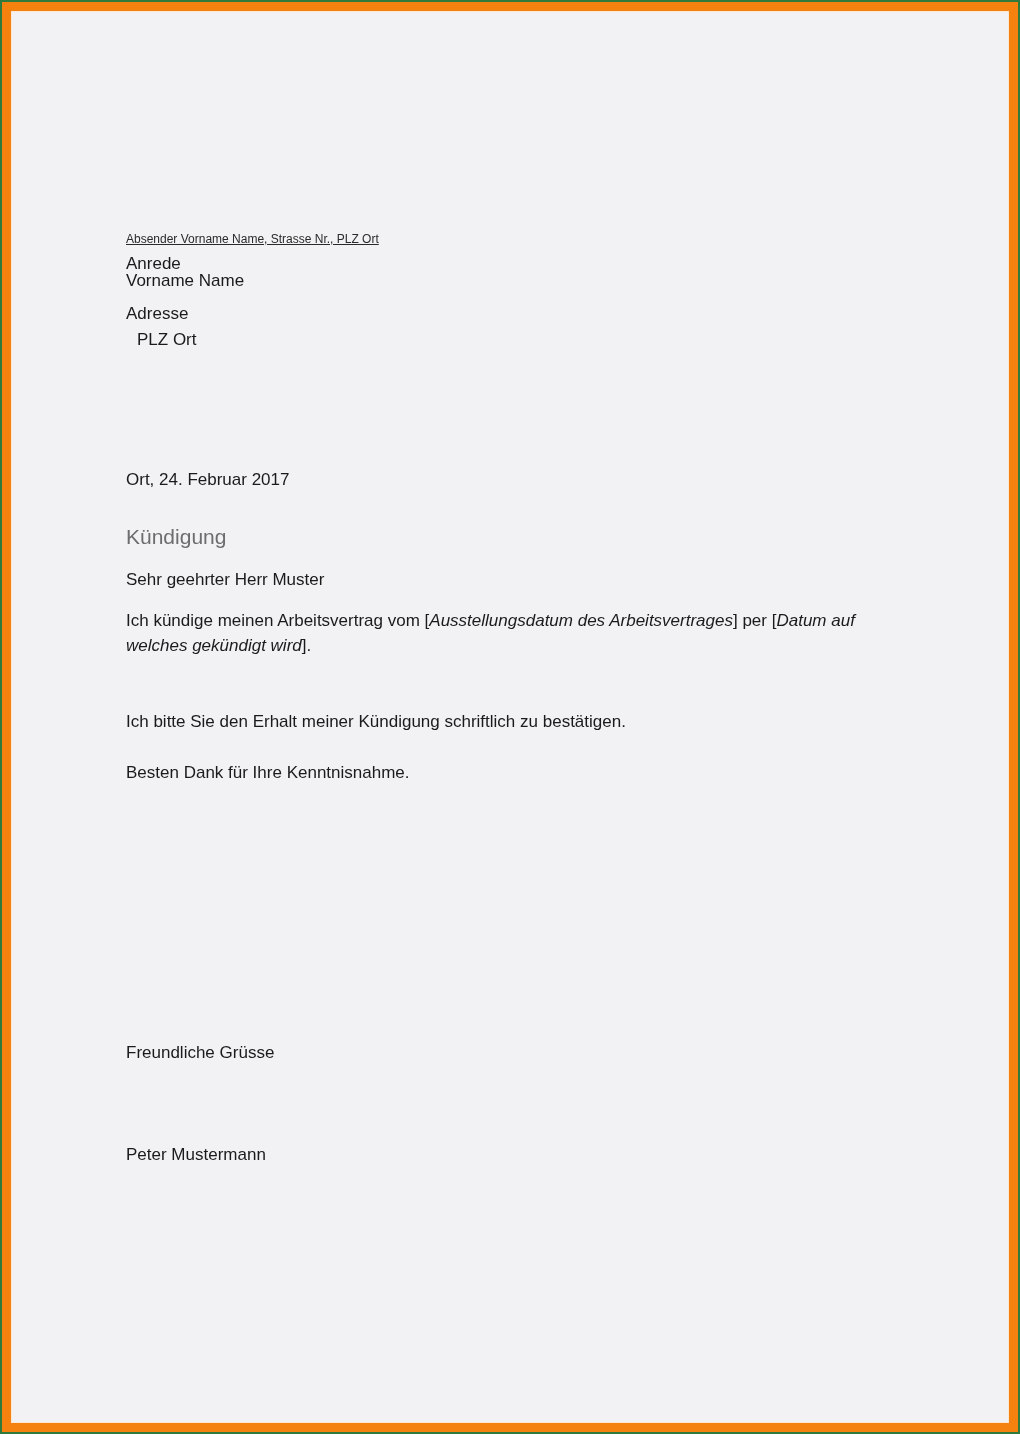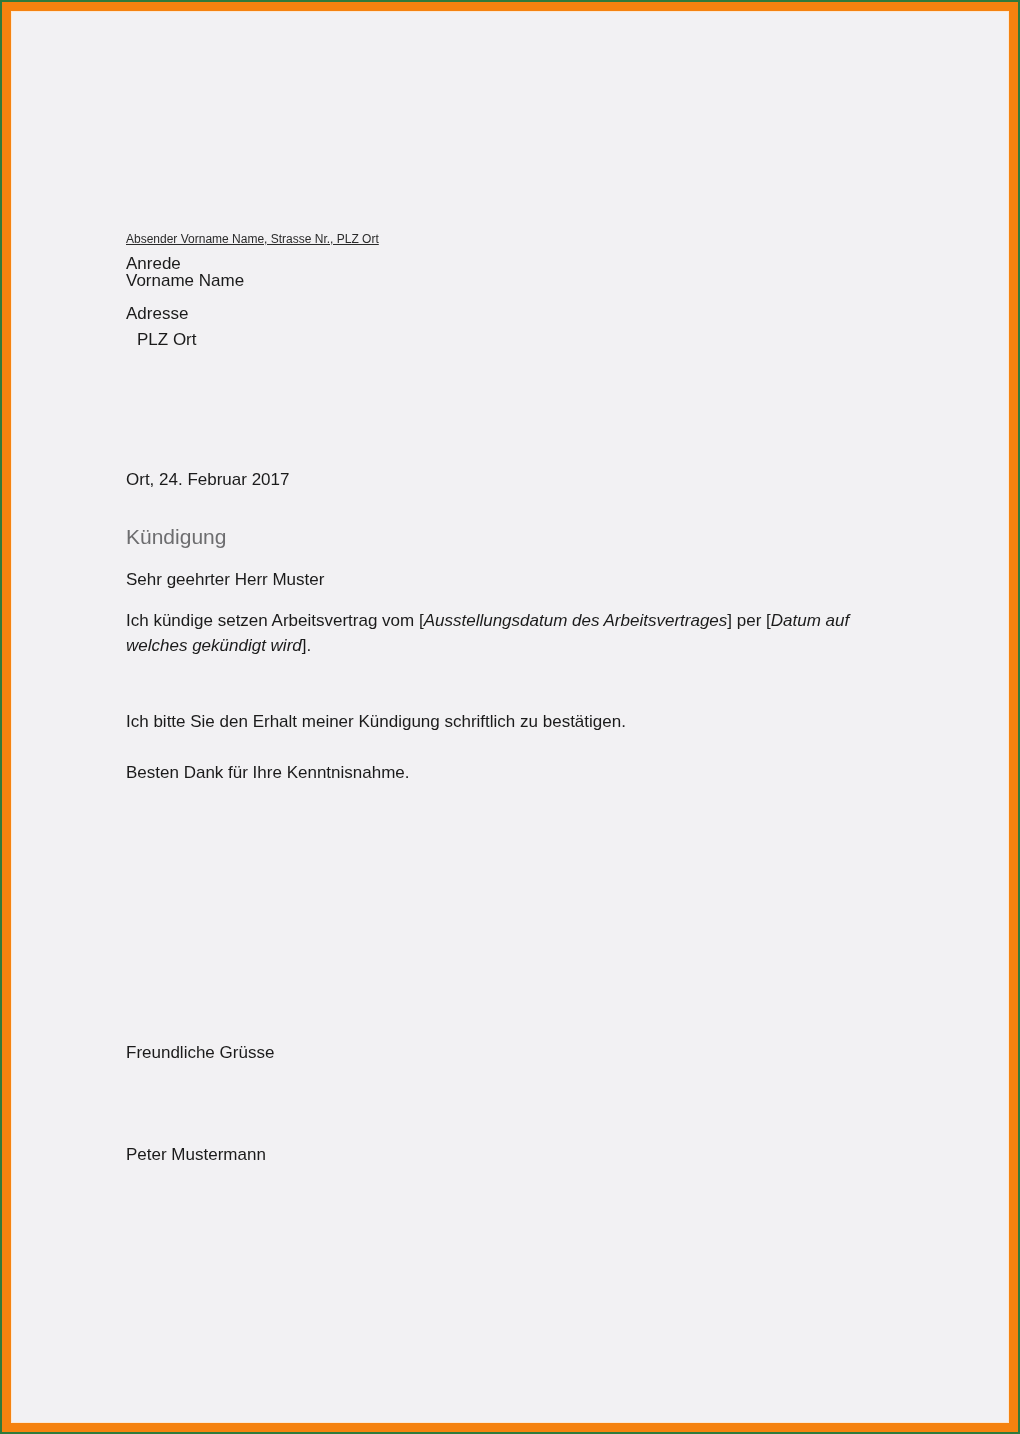--- a/index.html
+++ b/index.html
@@ -56,21 +56,21 @@
 <div class="t" style="top:268px;">Vorname Name</div>
 <div class="t" style="top:301px;">Adresse</div>
 <div class="t" style="top:327px;margin-left:11px;">PLZ Ort</div>
 
 <div class="t" style="top:467px;">Ort, 24. Februar 2017</div>
 
 <div class="t title" style="top:524px;">Kündigung</div>
 
 <div class="t" style="top:567px;">Sehr geehrter Herr Muster</div>
 
-<div class="t para" style="top:608px;"><span>Ich kündige setzen Arbeitsvertrag vom [</span><i>Ausstellungsdatum des Arbeitsvertrages</i><span>] per [</span><i>Datum auf welches gekündigt wird</i><span>].</span><br></div>
+<div class="t para" style="top:608px;"><span>Ich kündige meinen Arbeitsvertrag vom [</span><i>Ausstellungsdatum des Arbeitsvertrages</i><span>] per [</span><i>Datum auf welches gekündigt wird</i><span>].</span><br></div>
 
 <div class="t" style="top:709px;">Ich bitte Sie den Erhalt meiner Kündigung schriftlich zu bestätigen.</div>
 
 <div class="t" style="top:760px;">Besten Dank für Ihre Kenntnisnahme.</div>
 
 <div class="t" style="top:1040px;">Freundliche Grüsse</div>
 
 <div class="t" style="top:1142px;">Peter Mustermann</div>
 
 </body></html>

